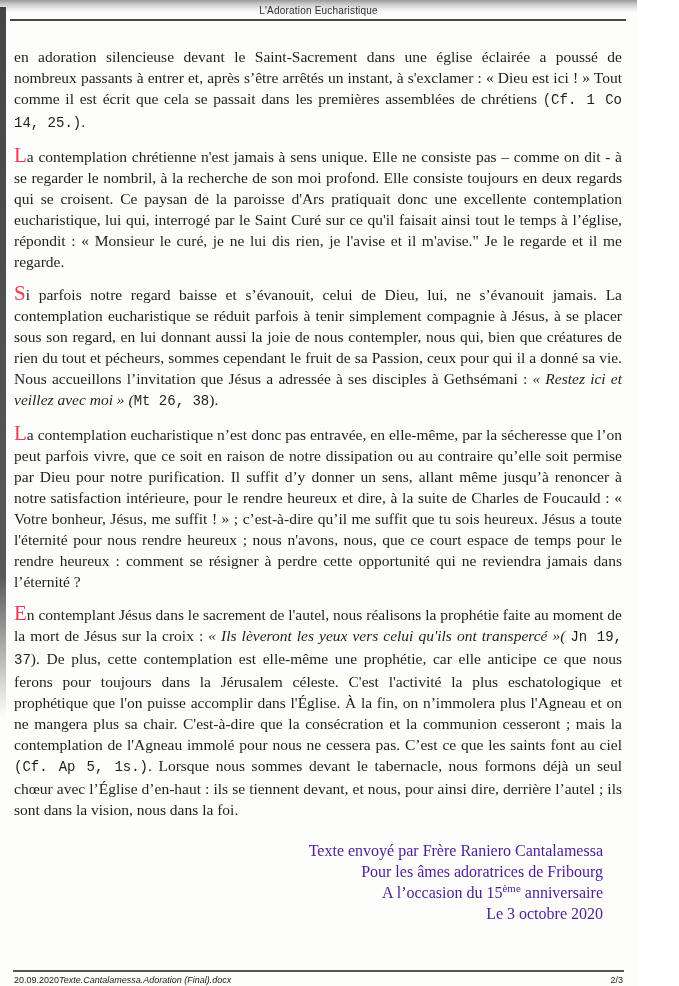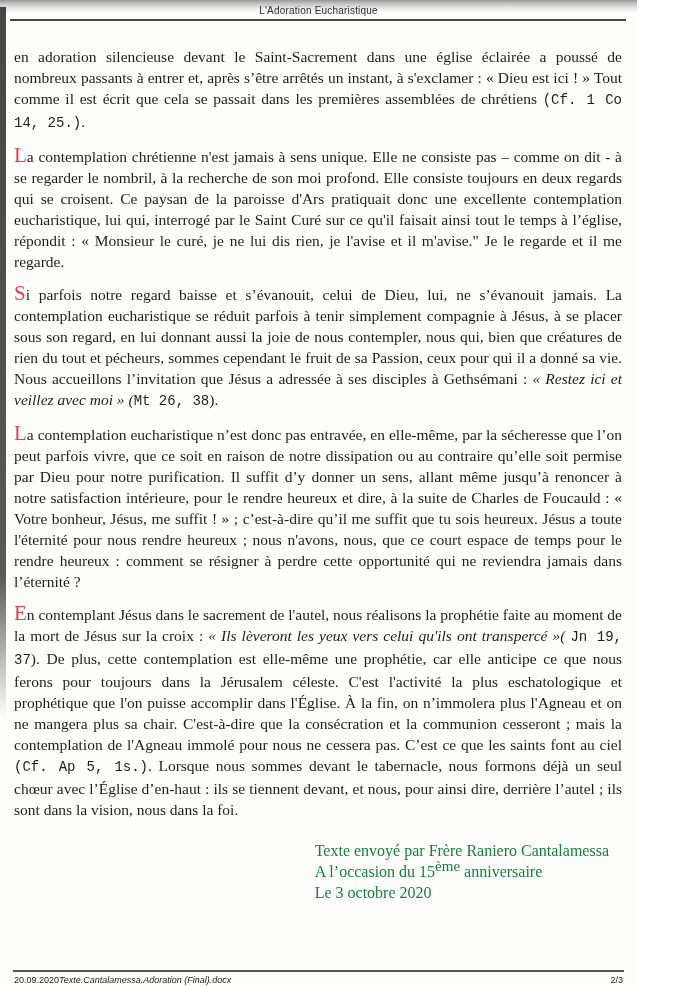--- a/index.html
+++ b/index.html
@@ -19,25 +19,25 @@
   .hdr-title{text-align:center;font-family:"Liberation Sans",sans-serif;font-size:10px;color:#2e2e2e;letter-spacing:.2px;}
   .hdr-rule{height:2px;background:#474747;margin:3px 11px 0 10px;}
 
   
   .body-text{margin:25px 15px 0 14px;font-size:15.5px;line-height:21px;color:#1e1e1e;
     text-align:justify;}
   .body-text p.para{margin:0 0 11px 0;}
   .dropcap{color:var(--dropcap,#ec3a50);font-size:21px;line-height:1;}
   .italic{font-style:italic;margin-top:11px;}
   .ref{font-family:Liberation Mono, monospace;font-size:14px;}
-  .sup{vertical-align:super;font-size:15px;line-height:0;}
+  .sup{vertical-align:super;font-size:11px;line-height:0;}
 
   
-  .signature{position:absolute;top:840px;right:28px;
-    font-size:16px;line-height:21px;color:#15803d;}
+  .signature{position:absolute;top:840px;right:34px;text-align:right;
+    font-size:16px;line-height:21px;color:#4c1d95;}
 
   
   .ftr{position:absolute;top:950px;left:0;right:0;margin-top:20px;}
   .ftr-rule{height:1.5px;background:#565656;margin:0 13px;}
   .ftr-row{display:flex;justify-content:space-between;align-items:baseline;
     font-family:"Liberation Sans",sans-serif;font-size:9px;color:#222;margin:3px 14px 0 14px;}
   .ftr-row .mid{flex:1;text-align:left;font-style:italic;}
 </style>
 </head>
 <body>
@@ -54,20 +54,21 @@
   <div class="body-text" id="paragraphs">
       <p class="para"><span>en adoration silencieuse devant le Saint-Sacrement dans une église éclairée a poussé de nombreux passants à entrer et, après s’être arrêtés un instant, à s'exclamer : « Dieu est ici ! » Tout comme il est écrit que cela se passait dans les premières assemblées de chrétiens </span><span class="ref">(Cf. 1 Co 14, 25.)</span><span>.</span></p>
       <p class="para"><span class="dropcap">L</span><span>a contemplation chrétienne n'est jamais à sens unique. Elle ne consiste pas – comme on dit - à se regarder le nombril, à la recherche de son moi profond. Elle consiste toujours en deux regards qui se croisent. Ce paysan de la paroisse d'Ars pratiquait donc une excellente contemplation eucharistique, lui qui, interrogé par le Saint Curé sur ce qu'il faisait ainsi tout le temps à l’église, répondit : « Monsieur le curé, je ne lui dis rien, je l'avise et il m'avise." Je le regarde et il me regarde.</span></p>
       <p class="para"><span class="dropcap">S</span><span>i parfois notre regard baisse et s’évanouit, celui de Dieu, lui, ne s’évanouit jamais. La contemplation eucharistique se réduit parfois à tenir simplement compagnie à Jésus, à se placer sous son regard, en lui donnant aussi la joie de nous contempler, nous qui, bien que créatures de rien du tout et pécheurs, sommes cependant le fruit de sa Passion, ceux pour qui il a donné sa vie. Nous accueillons l’invitation que Jésus a adressée à ses disciples à Gethsémani : </span><span class="italic">« Restez ici et veillez avec moi » (</span><span class="ref">Mt 26, 38</span><span>).</span></p>
       <p class="para"><span class="dropcap">L</span><span>a contemplation eucharistique n’est donc pas entravée, en elle-même, par la sécheresse que l’on peut parfois vivre, que ce soit en raison de notre dissipation ou au contraire qu’elle soit permise par Dieu pour notre purification. Il suffit d’y donner un sens, allant même jusqu’à renoncer à notre satisfaction intérieure, pour le rendre heureux et dire, à la suite de Charles de Foucauld : « Votre bonheur, Jésus, me suffit ! » ; c’est-à-dire qu’il me suffit que tu sois heureux. Jésus a toute l'éternité pour nous rendre heureux ; nous n'avons, nous, que ce court espace de temps pour le rendre heureux : comment se résigner à perdre cette opportunité qui ne reviendra jamais dans l’éternité ?</span></p>
       <p class="para"><span class="dropcap">E</span><span>n contemplant Jésus dans le sacrement de l'autel, nous réalisons la prophétie faite au moment de la mort de Jésus sur la croix : </span><span class="italic">« Ils lèveront les yeux vers celui qu'ils ont transpercé »( </span><span class="ref">Jn 19, 37</span><span>). De plus, cette contemplation est elle-même une prophétie, car elle anticipe ce que nous ferons pour toujours dans la Jérusalem céleste. C'est l'activité la plus eschatologique et prophétique que l'on puisse accomplir dans l'Église. À la fin, on n’immolera plus l'Agneau et on ne mangera plus sa chair. C'est-à-dire que la consécration et la communion cesseront ; mais la contemplation de l'Agneau immolé pour nous ne cessera pas. C’est ce que les saints font au ciel </span><span class="ref">(Cf. Ap 5, 1s.)</span><span>. Lorsque nous sommes devant le tabernacle, nous formons déjà un seul chœur avec l’Église d’en-haut : ils se tiennent devant, et nous, pour ainsi dire, derrière l’autel ; ils sont dans la vision, nous dans la foi.</span></p>
     </div>
 
   <div class="signature" id="signature">
       <div class="sig-line"><span>Texte envoyé par Frère Raniero Cantalamessa</span></div>
+      <div class="sig-line"><span>Pour les âmes adoratrices de Fribourg</span></div>
       <div class="sig-line"><span>A l’occasion du 15</span><span class="sup">ème</span><span> anniversaire</span></div>
       <div class="sig-line"><span>Le 3 octobre 2020</span></div>
     </div>
 
   <div class="ftr">
     <div class="ftr-rule"></div>
     <div class="ftr-row">
       <span>20.09.2020</span>
       <span class="mid">Texte.Cantalamessa.Adoration (Final).docx</span>
       <span>2/3</span>

